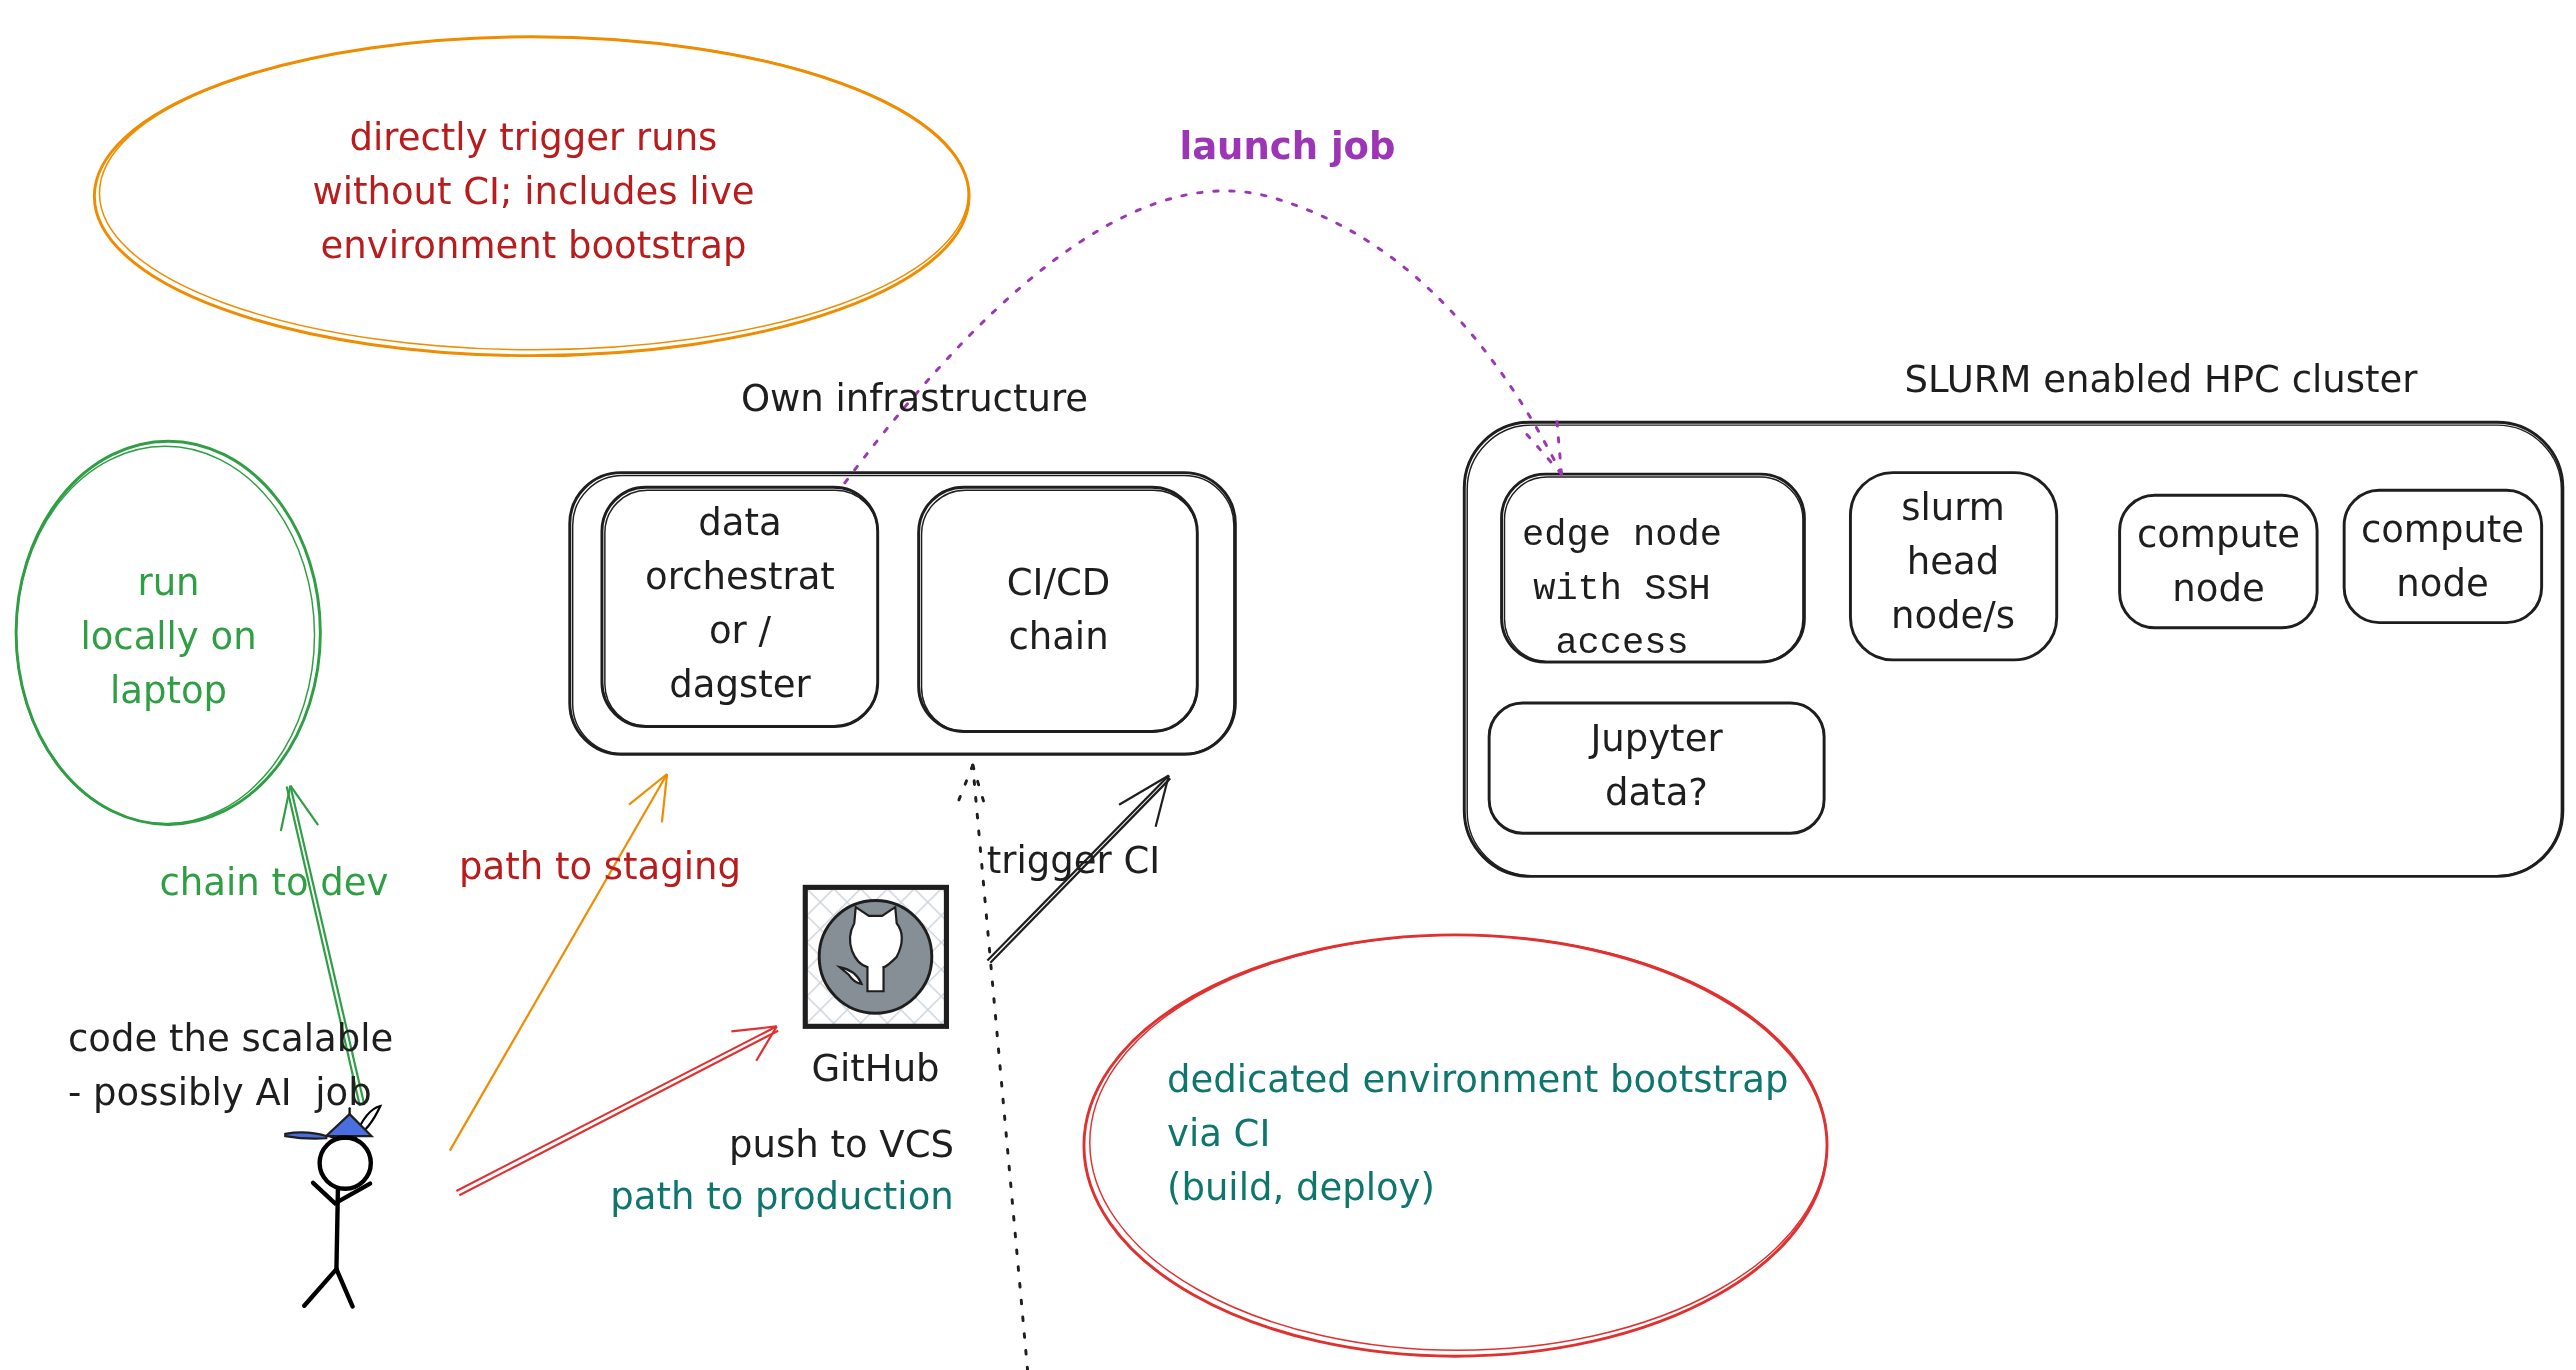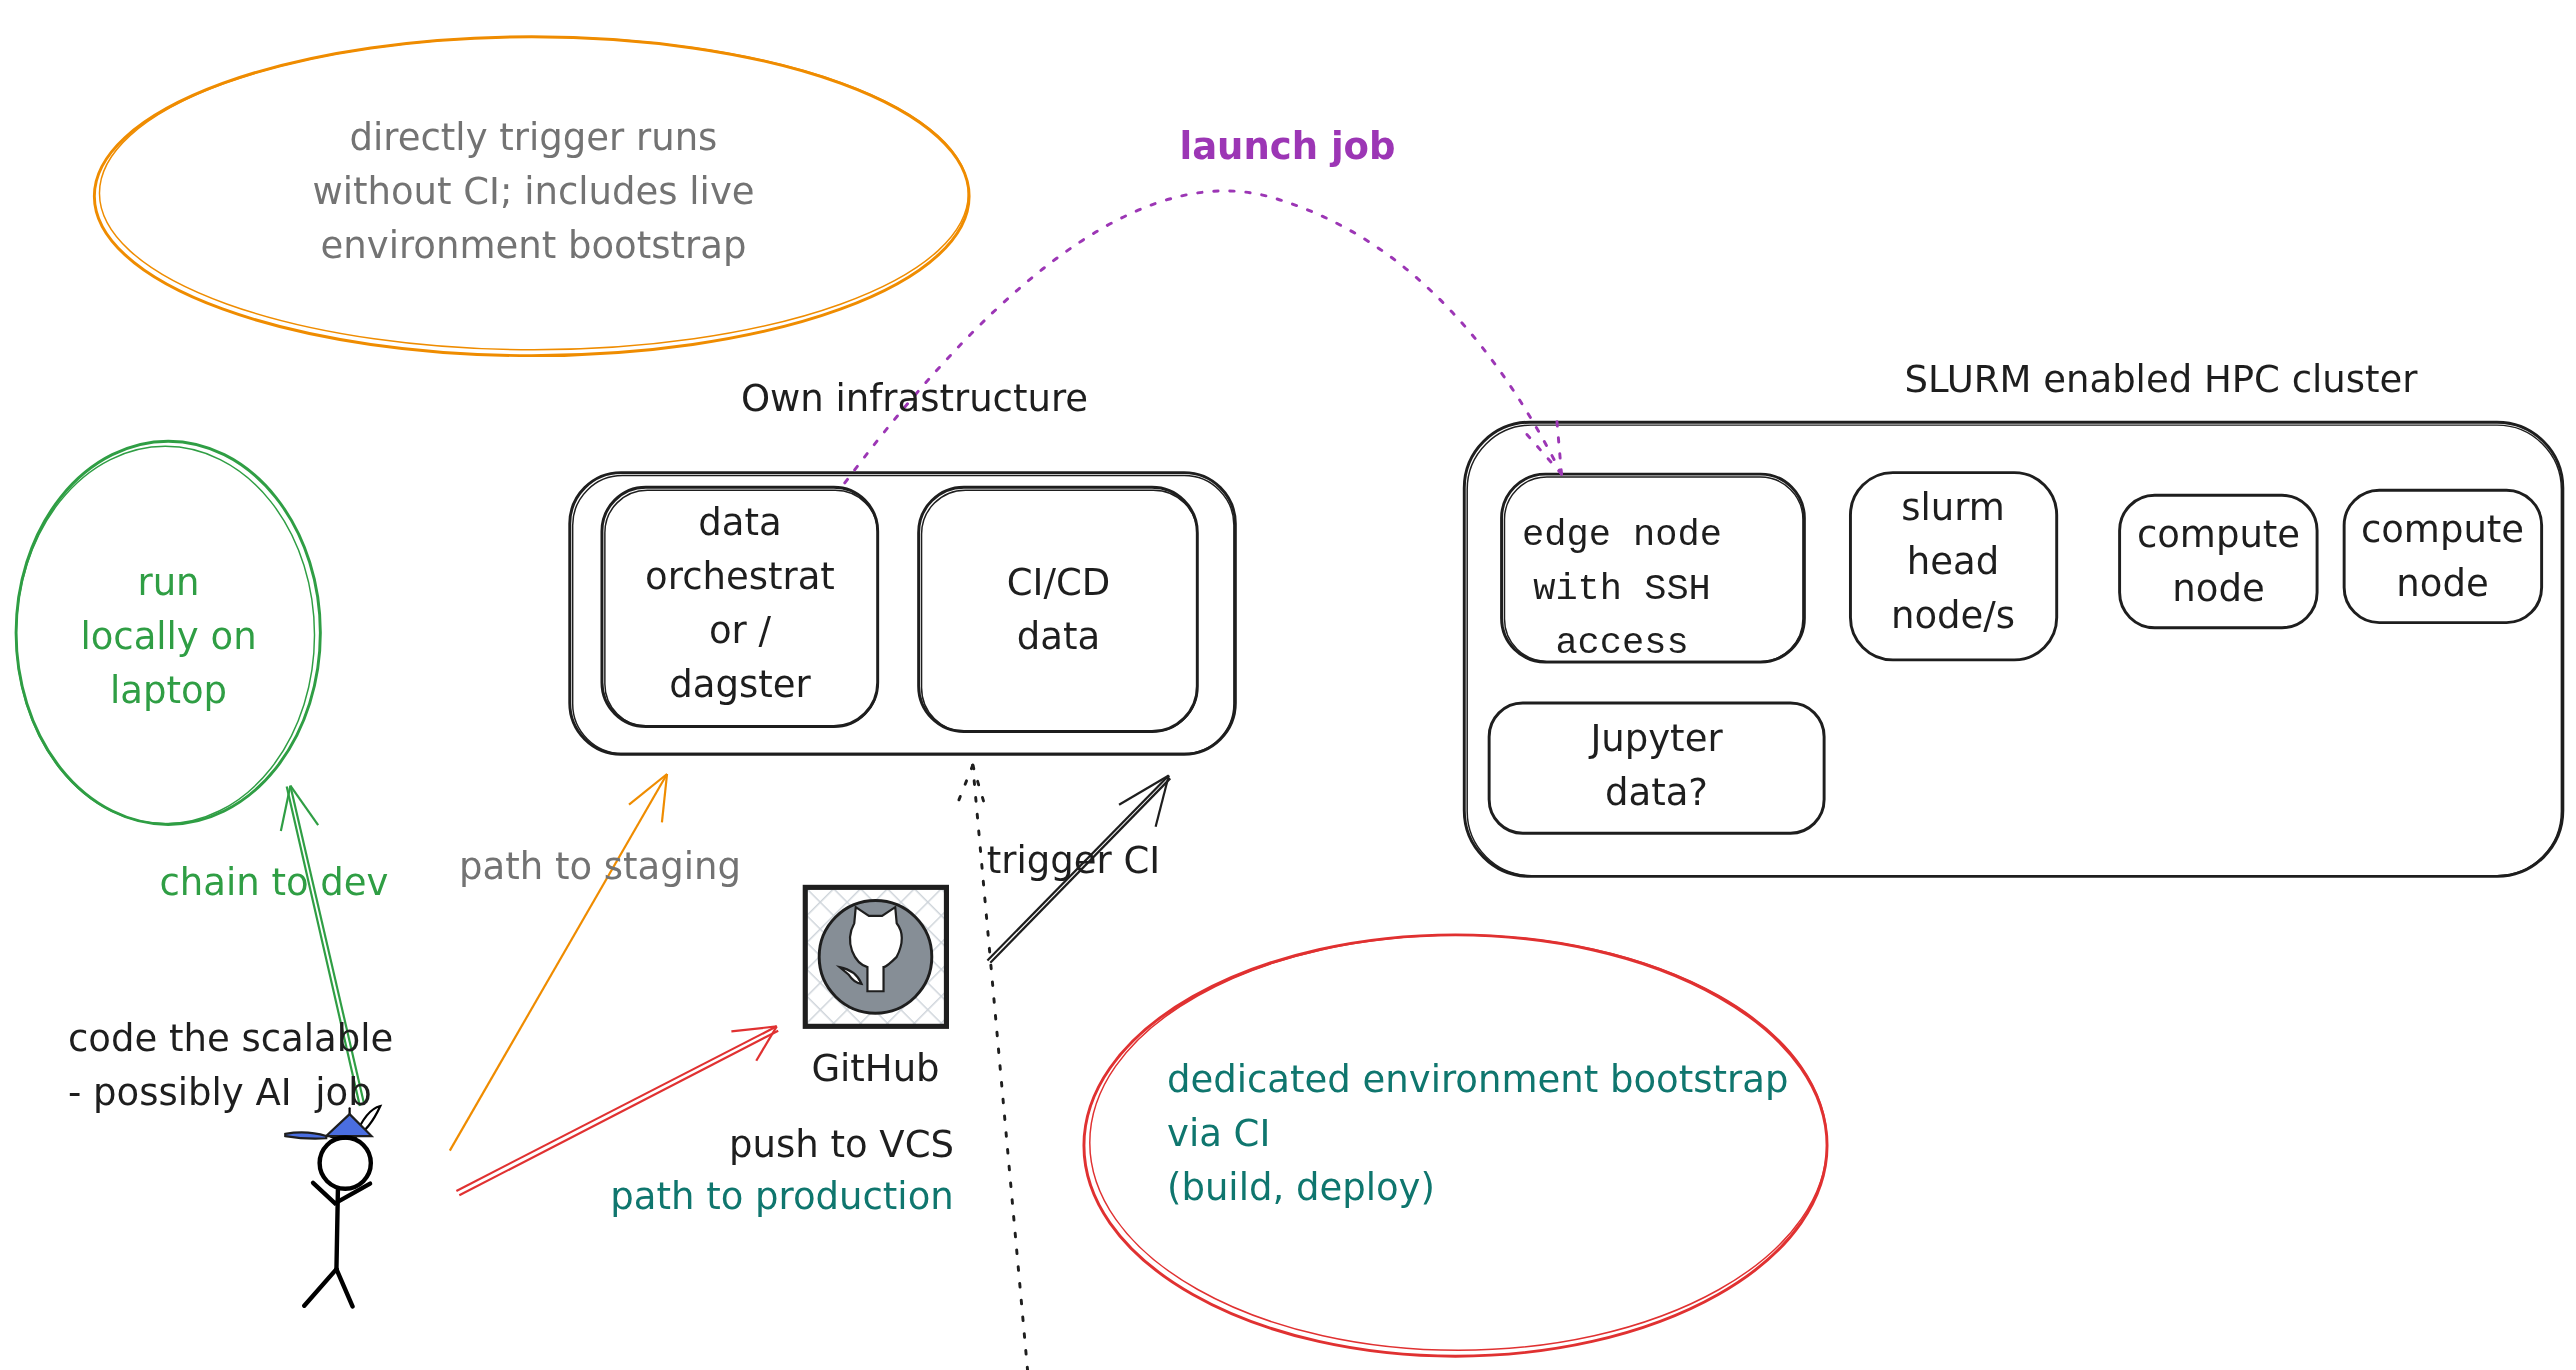--- a/index.html
+++ b/index.html
@@ -2,21 +2,21 @@
 <html style="font-size:11.7px"><head>
 <meta charset="utf-8">
 <style>
   html, body { margin: 0; padding: 0; background: #ffffff; }
   body { width: 2576px; height: 1371px; position: relative; overflow: hidden;
          font-family: "DejaVu Sans", sans-serif; }
   svg#canvas { position: absolute; left: 0; top: 0; }
   .lbl { position: absolute; font-family: "DejaVu Sans", sans-serif; font-size: 37px;
          line-height: 54px; white-space: pre; text-align: center; }
   .lbl-left { text-align: left; }
-  .orange { color: #737373; }
+  .orange { color: #b91c1c; }
   .green { color: #2f9e44; }
   .purple { color: #9c36b5; }
   .red { color: #0f766e; }
   .black { color: #1e1e1e; }
 </style>
 </head>
 <body>
 
 <svg id="canvas" width="2576" height="1371" viewBox="0 0 3522 1874">
   <defs>
@@ -142,21 +142,21 @@
 <div class="lbl purple" style="left:1167px; top:120px; width:241px;font-weight:bold;">launch job</div>
 
 <div class="lbl black" style="left:695px; top:372px; width:439px;">Own infrastructure</div>
 
 <div class="lbl black" style="left:602px; top:496px; width:276px;">data
 orchestrat
 or /
 dagster</div>
 
 <div class="lbl black" style="left:919px; top:556px; width:279px;">CI/CD
-data</div>
+chain</div>
 
 <div class="lbl black" style="left:1850px; top:353px; width:622px;">SLURM enabled HPC cluster</div>
 
 <div class="lbl black" style="left:1502px; top:508px; width:240px;font-family:Liberation Mono, monospace;">edge node
 with SSH
 access</div>
 
 <div class="lbl black" style="left:1850px; top:481px; width:206px;">slurm
 head
 node/s</div>

